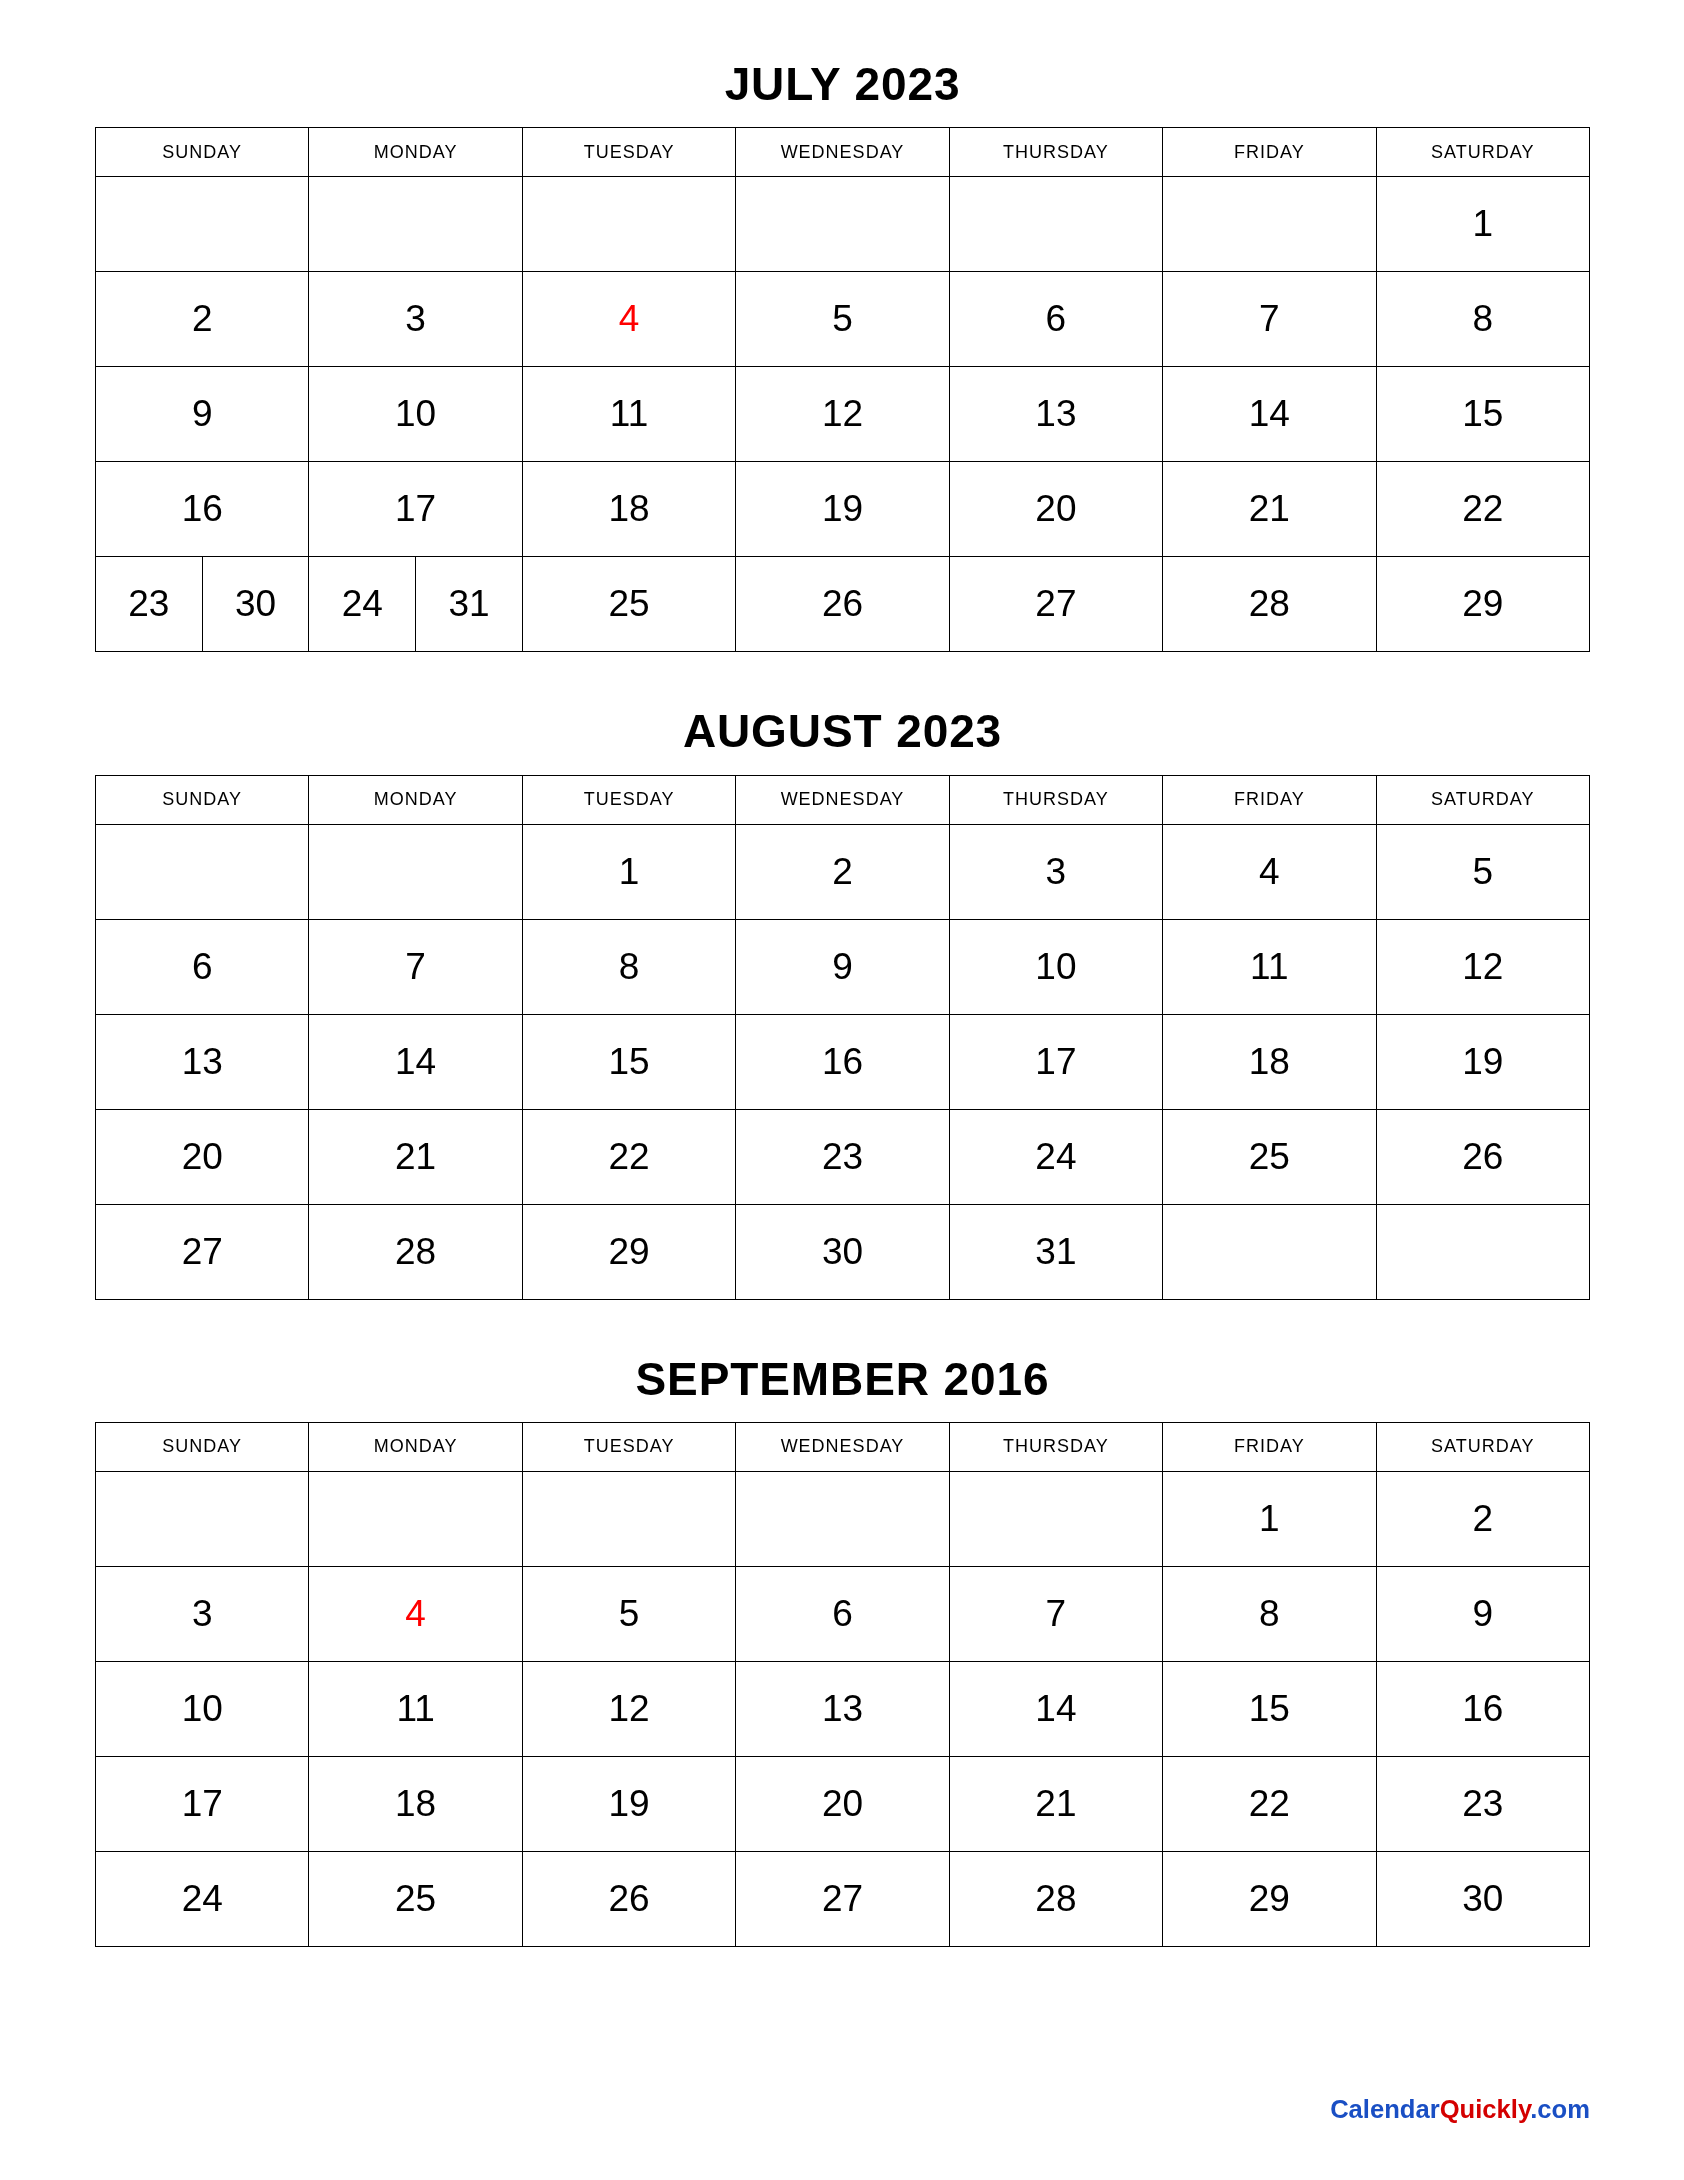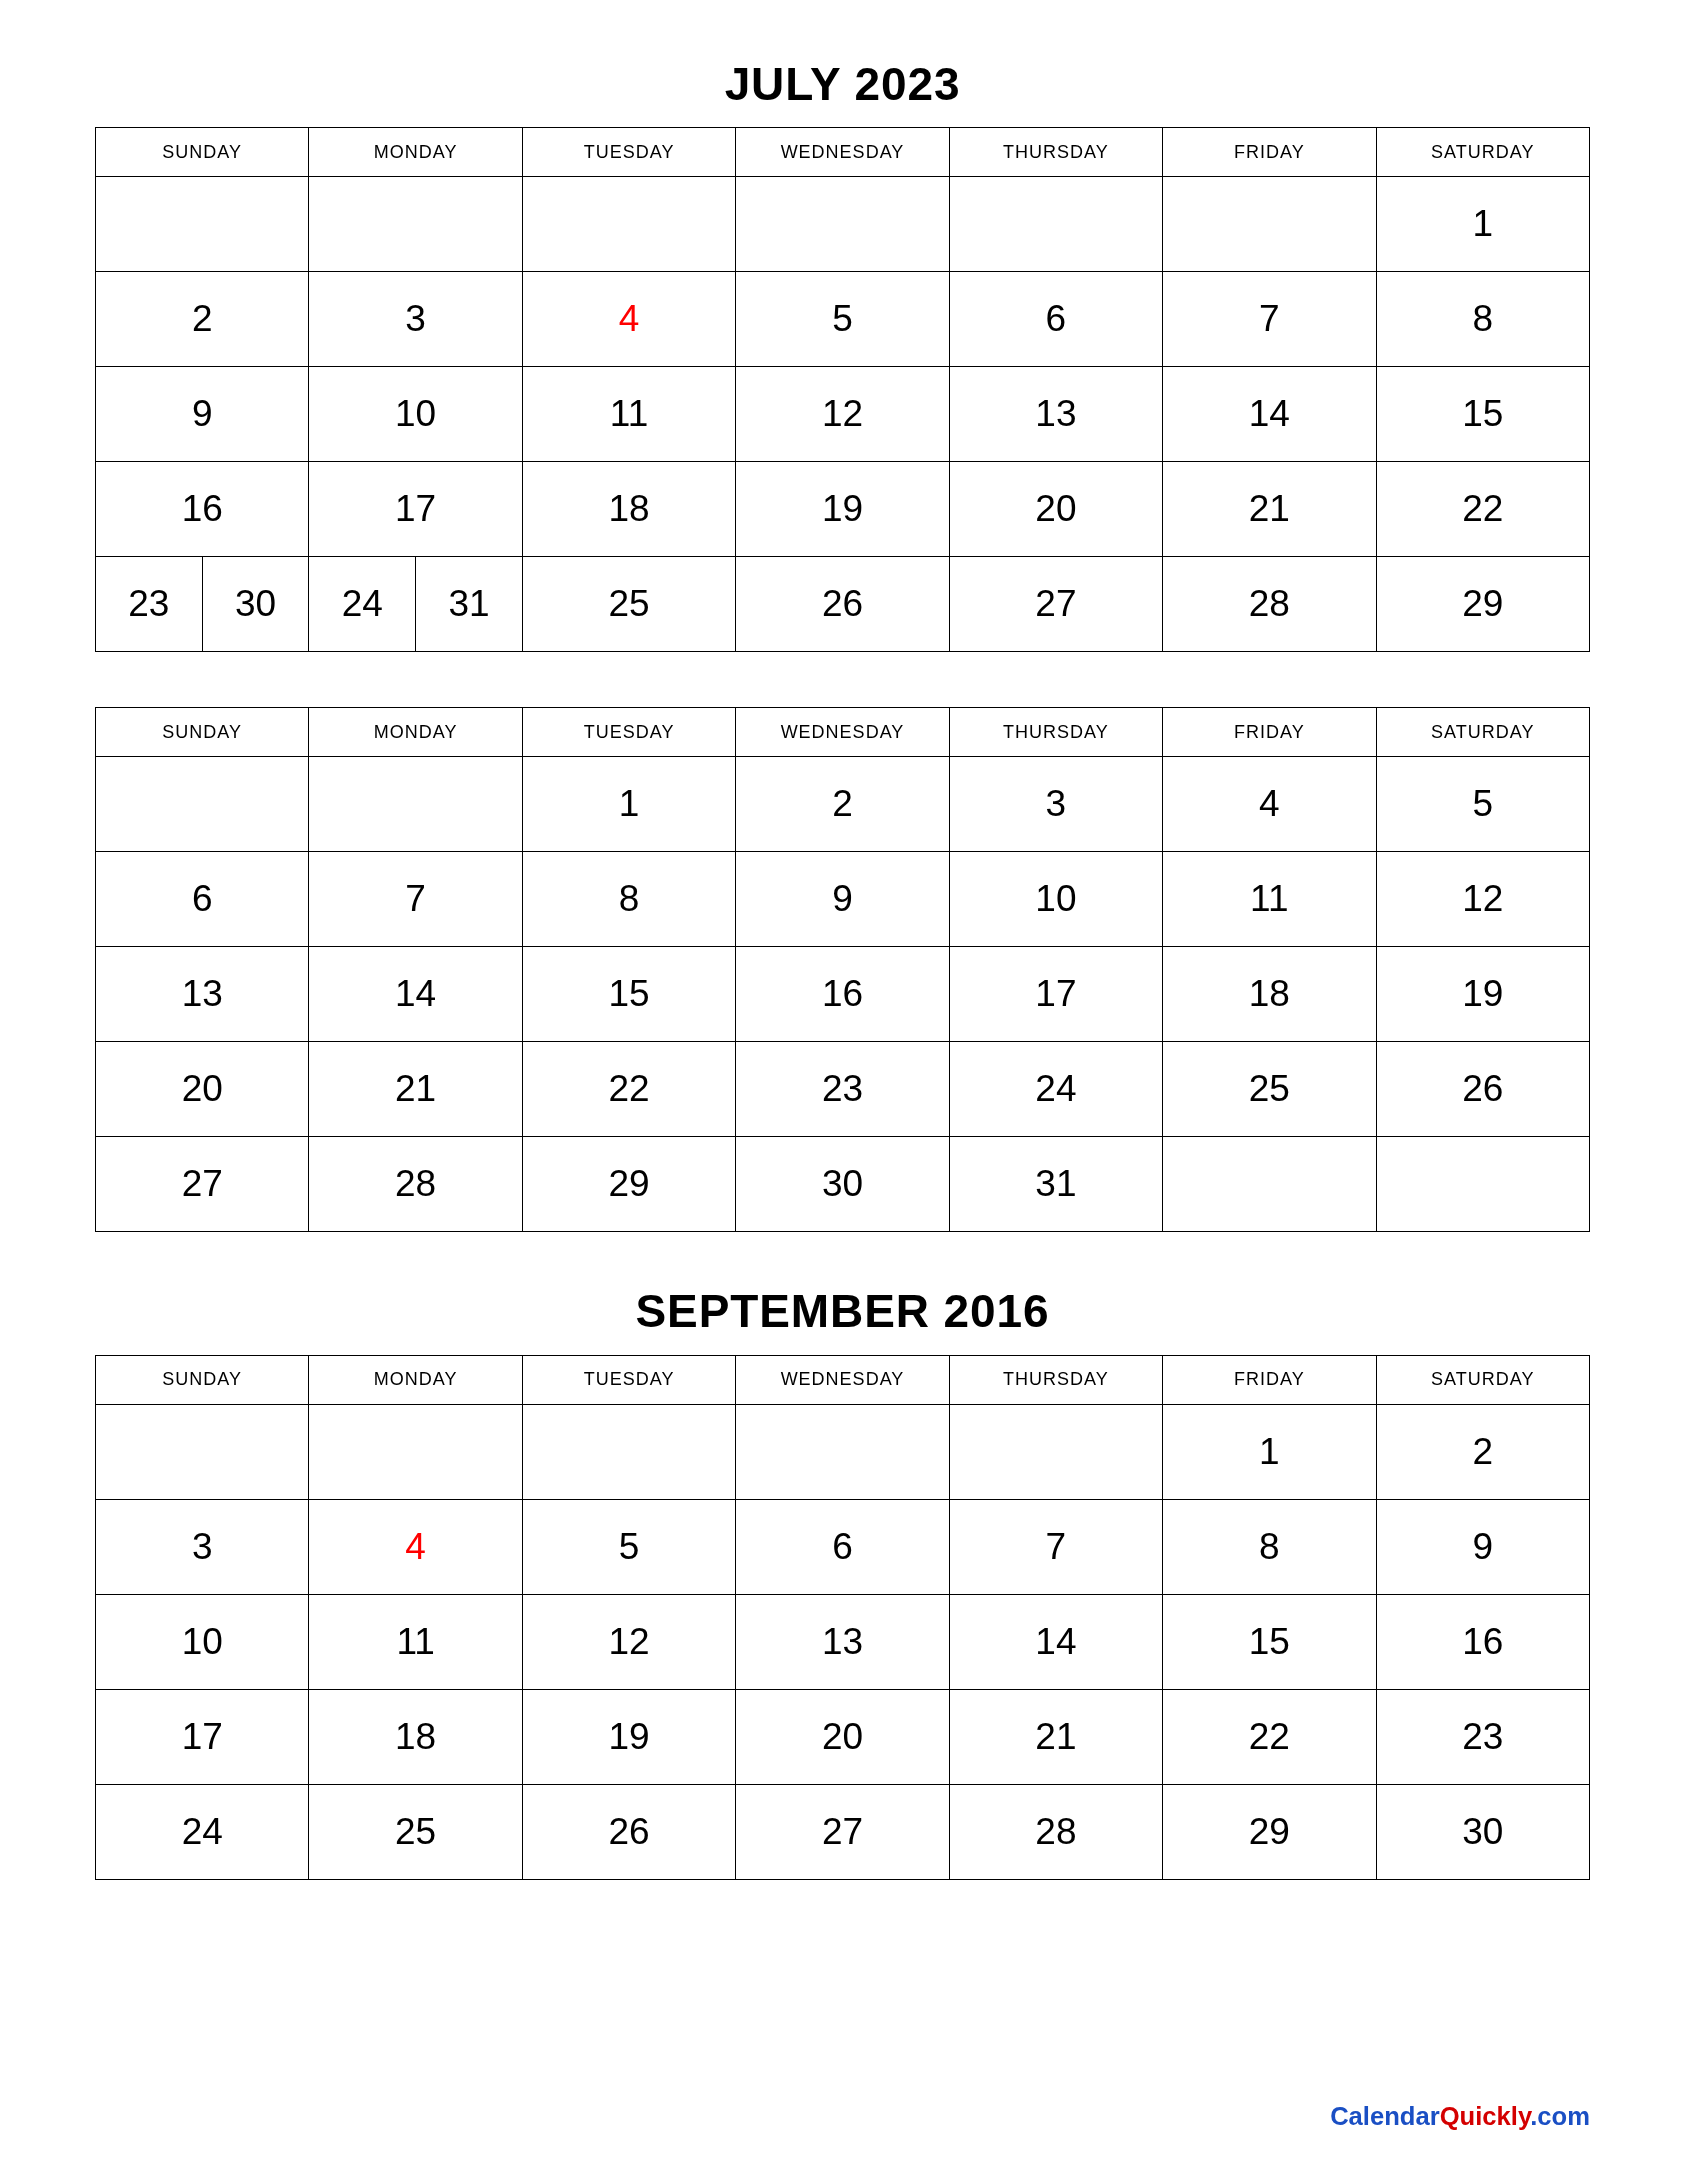--- a/index.html
+++ b/index.html
@@ -78,21 +78,21 @@
     align-items: center;
     justify-content: center;
     font-size: 37px;
   }
   td.split .split-half:first-child {
     border-right: 1.7px solid #000000;
   }
   .footer {
     position: absolute;
     right: 95px;
-    bottom: 50px;
+    bottom: 57px;
     font-size: 25.6px;
     font-weight: bold;
     white-space: nowrap;
   }
   .footer .c1 { color: #1a4fc4; }
   .footer .c2 { color: #d40000; }
   .footer .c3 { color: #1a4fc4; }
 </style>
 </head>
 <body>
@@ -167,20 +167,21 @@
             <td class="">26</td>
             <td class="">27</td>
             <td class="">28</td>
             <td class="">29</td>
           </tr>
         </tbody>
     </table>
   </div>
 
   <div class="month-block">
+    <div class="month-title">AUGUST 2023</div>
     <table class="cal">
       <thead>
         <tr>
           <th>SUNDAY</th>
           <th>MONDAY</th>
           <th>TUESDAY</th>
           <th>WEDNESDAY</th>
           <th>THURSDAY</th>
           <th>FRIDAY</th>
           <th>SATURDAY</th>

